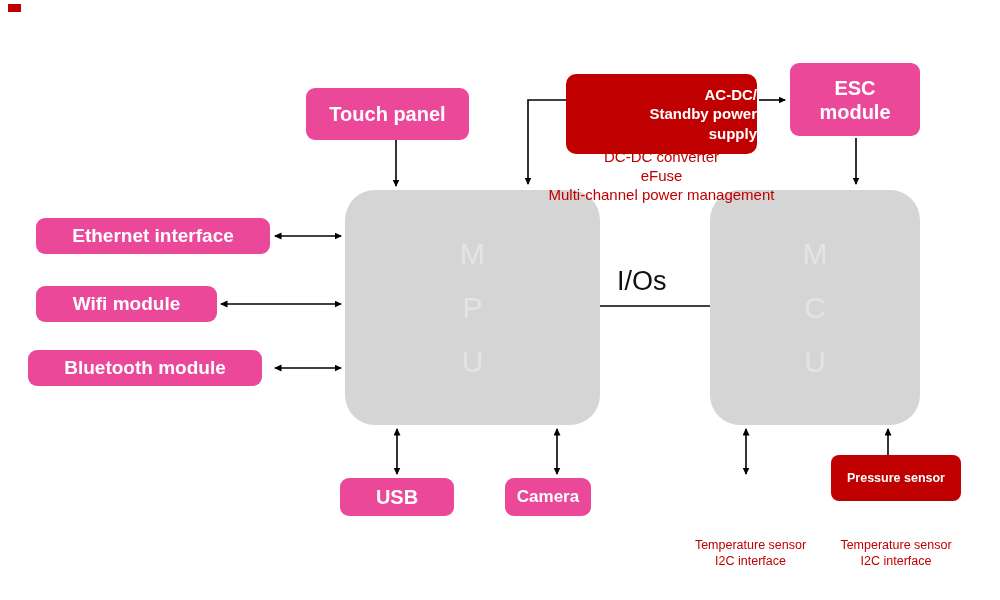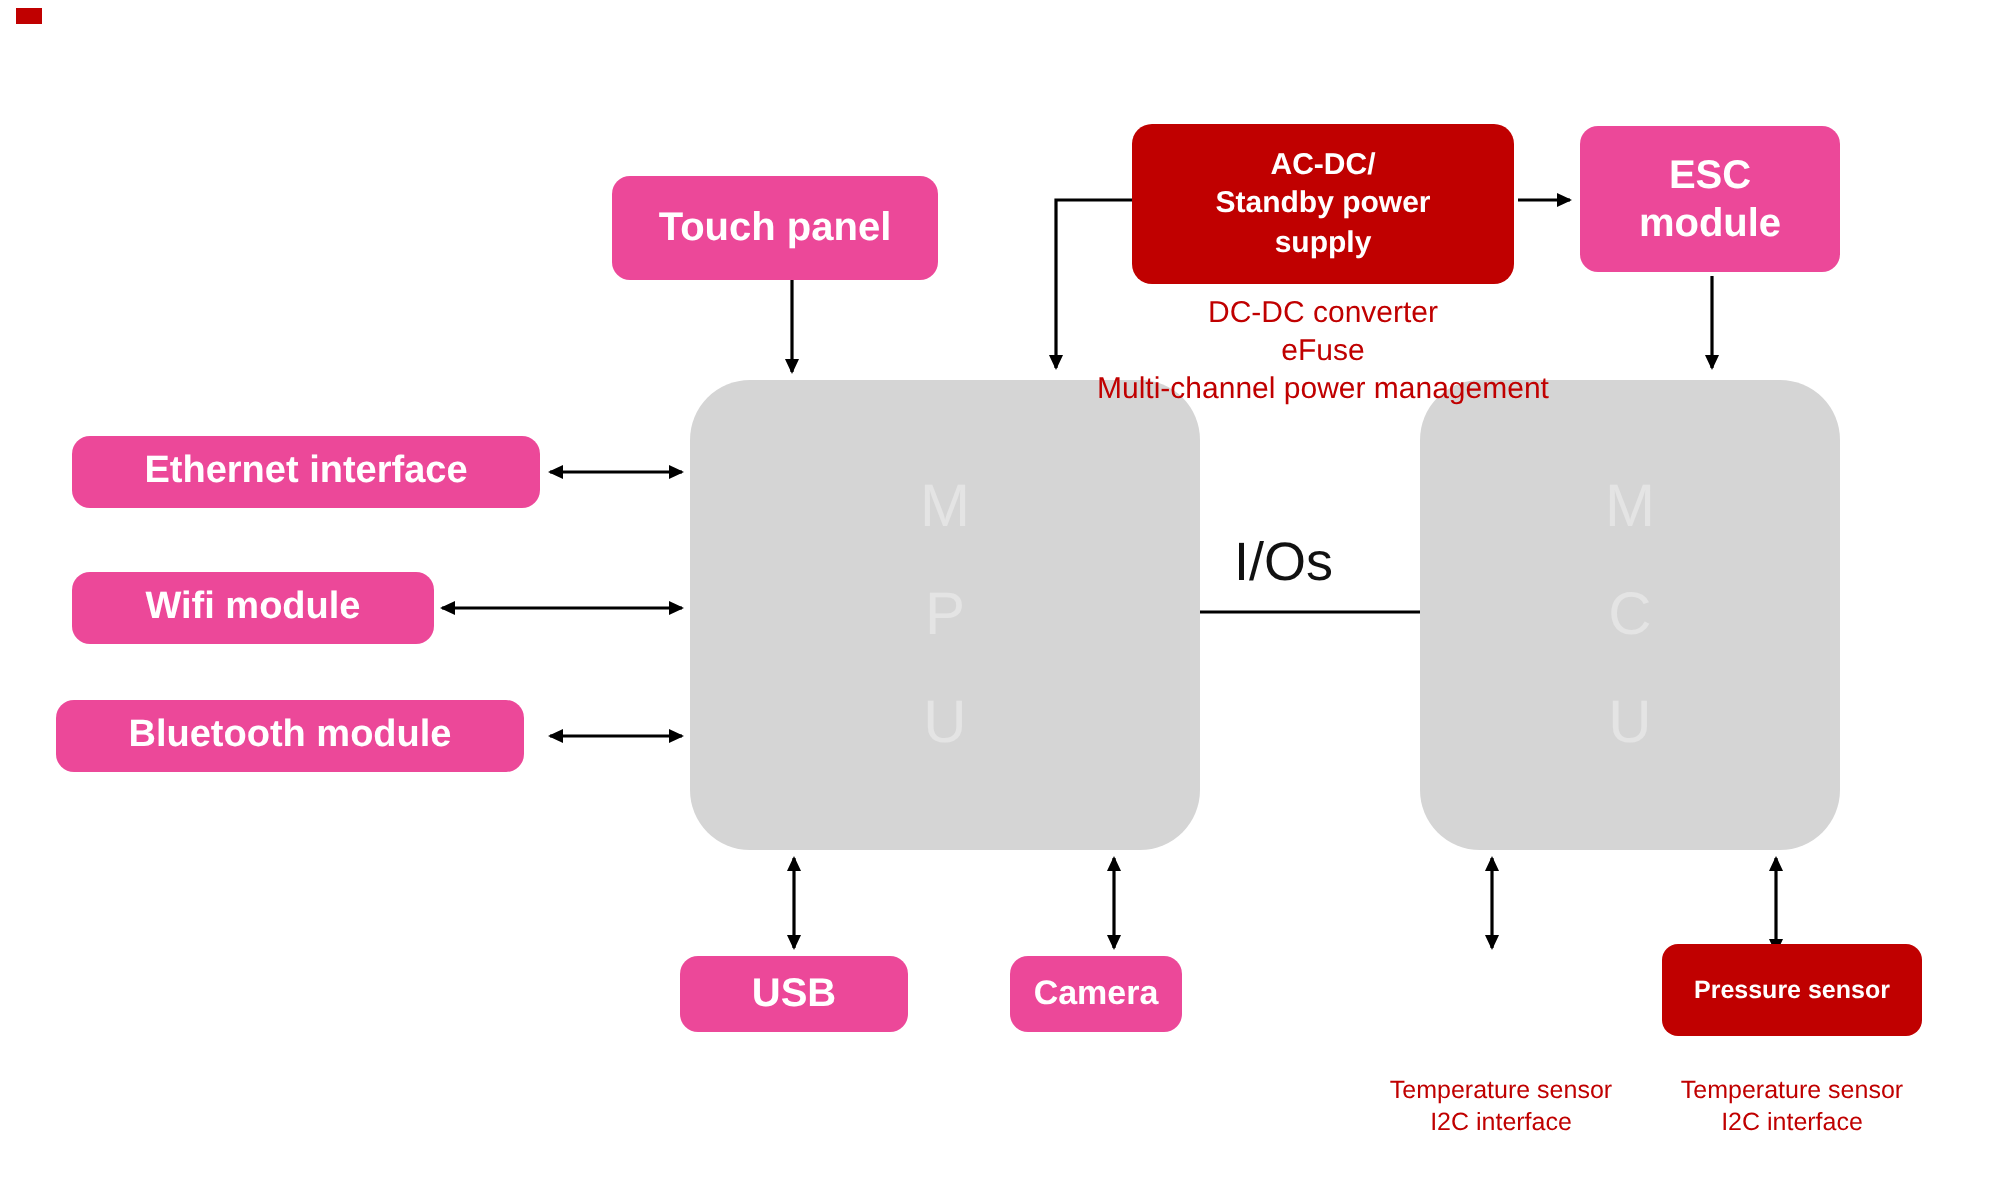--- a/index.html
+++ b/index.html
@@ -126,39 +126,39 @@
   </div>
 
   <div class="box chip" style="left:710px;top:190px;width:210px;height:235px;">
     <span class="letter">M</span>
     <span class="letter">C</span>
     <span class="letter">U</span>
   </div>
 
   <div class="bus-label" style="left:617px;top:266px;">I/Os</div>
 
-  <div class="box rbox" style="left:566px;top:62px;width:191px;height:80px;font-size:15px;line-height:1.3;">
+  <div class="box rbox" style="left:566px;top:74px;width:191px;height:80px;font-size:15px;line-height:1.3;align-items:flex-end;">
     <span>AC-DC/</span>
     <span>Standby power</span>
     <span>supply</span>
   </div>
 
   <div class="caption" style="left:521px;top:148px;width:281px;font-size:15px;line-height:1.25;">
     <span>DC-DC converter</span>
     <span>eFuse</span>
     <span>Multi-channel power management</span>
   </div>
 
 
   <div class="caption" style="left:676px;top:537px;width:149px;font-size:12.5px;line-height:1.3;">
     <span>Temperature sensor</span>
     <span>I2C interface</span>
   </div>
 
-  <div class="box rbox" style="left:831px;top:472px;width:130px;height:46px;font-size:12.5px;border-radius:8px;">
+  <div class="box rbox" style="left:831px;top:455px;width:130px;height:46px;font-size:12.5px;border-radius:8px;">
     <span>Pressure sensor</span>
   </div>
 
   <div class="caption" style="left:826px;top:537px;width:140px;font-size:12.5px;line-height:1.3;">
     <span>Temperature sensor</span>
     <span>I2C interface</span>
   </div>
 
 </div>
 

